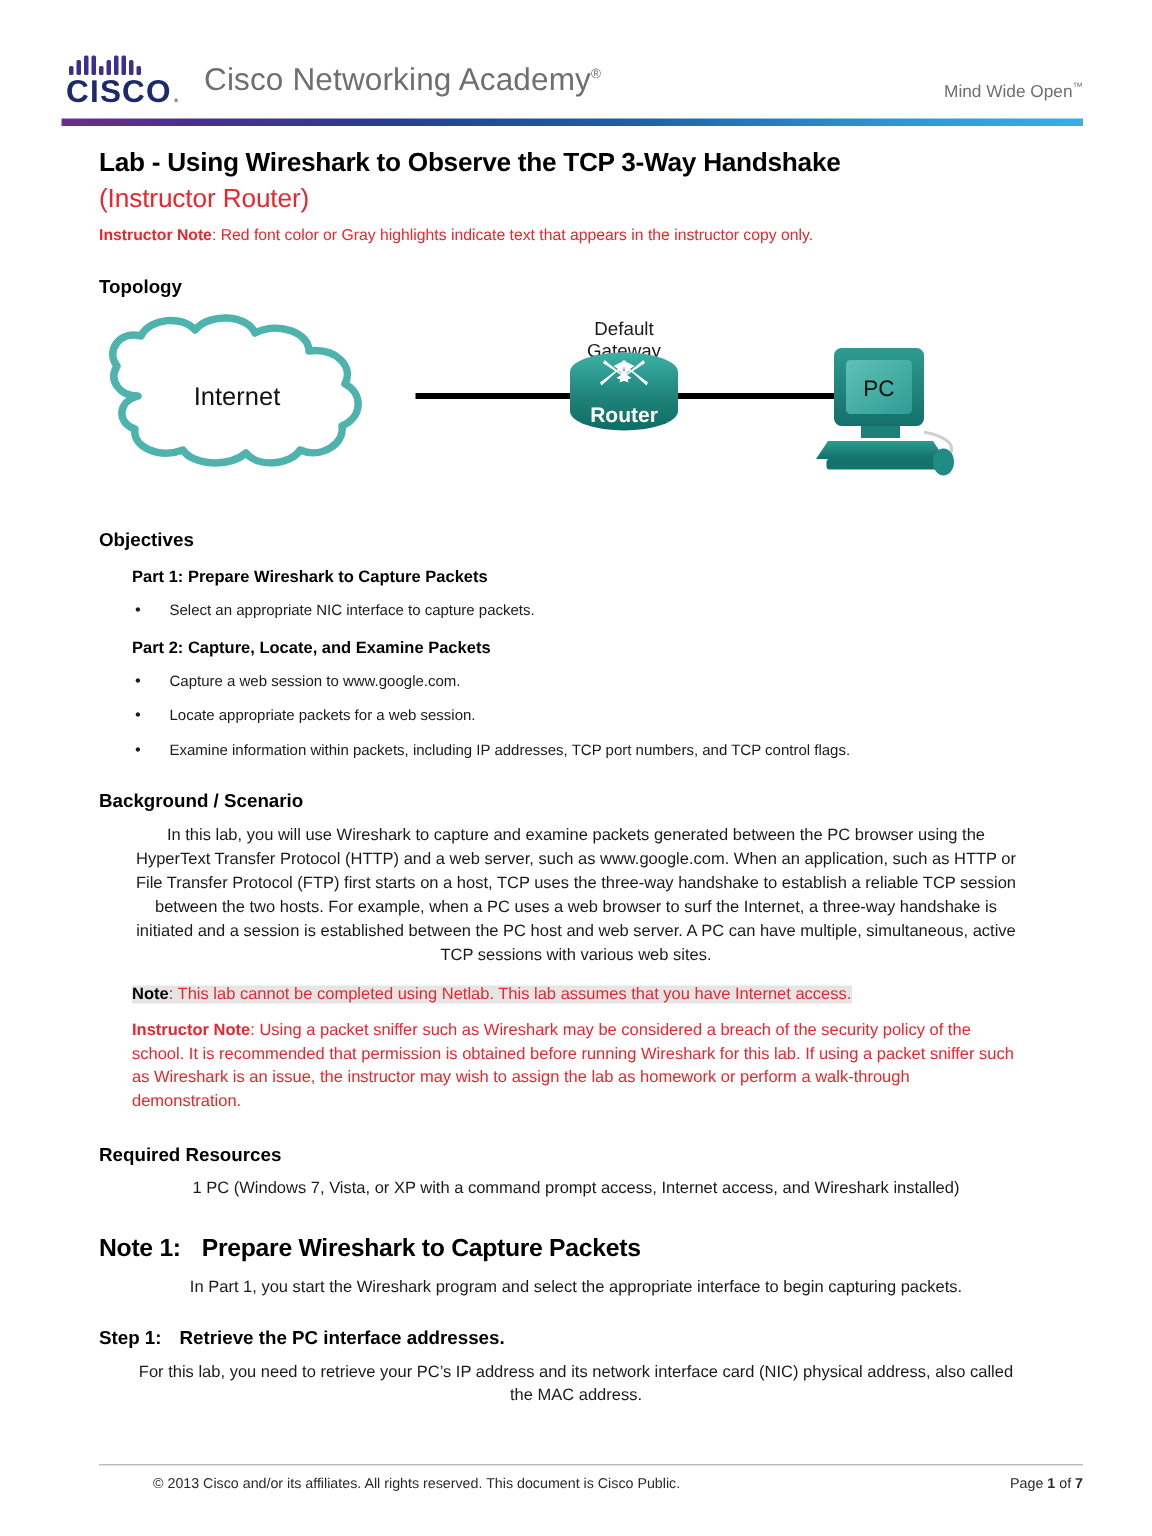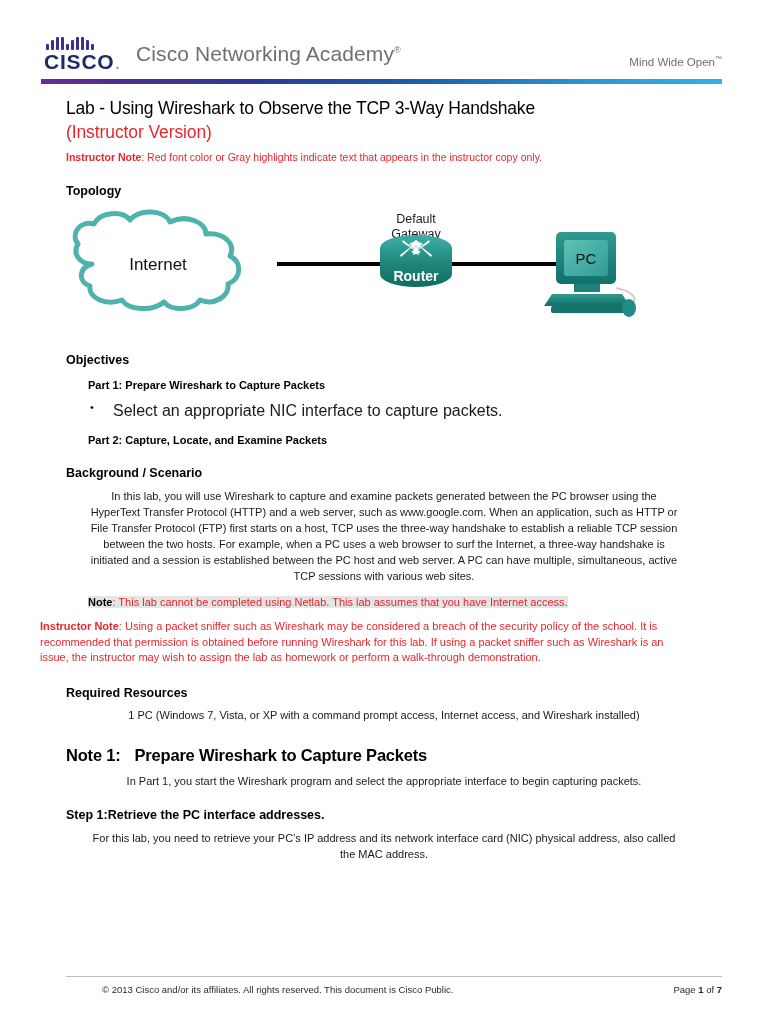--- a/index.html
+++ b/index.html
@@ -115,21 +115,21 @@
   
   .content {
     position: absolute;
     left: 0;
     top: 92px;
     width: 768px;
   }
   .doc-title {
     margin: 6px 0 0 66px;
     font-size: 17.5px;
-    font-weight: normal;
+    font-weight: bold;
     color: #000;
     letter-spacing: -0.2px;
   }
   .doc-subtitle {
     margin: 3px 0 0 66px;
     font-size: 17.5px;
     font-weight: normal;
     color: #e8262d;
     letter-spacing: -0.1px;
   }
@@ -154,21 +154,21 @@
     color: #000;
   }
   .bullets {
     margin: 0;
     padding: 0;
     list-style: none;
   }
   .bullets li {
     position: relative;
     margin: 10px 16px 0 113px;
-    font-size: 16px;
+    font-size: 10px;
     line-height: 1.3;
     color: #1a1a1a;
   }
   .bullets li::before {
     content: "\2022";
     position: absolute;
     left: -23px;
     top: -1px;
     font-size: 11px;
     color: #1a1a1a;
@@ -190,21 +190,21 @@
   .note-highlight .hl {
     background: #e5e5e5;
     color: #e8262d;
     box-decoration-break: clone;
     text-align: right;
     -webkit-box-decoration-break: clone;
   }
   .note-highlight .hl b { color: #000; }
 
   .instr-note-block {
-    margin: 9px 88px 0 40px;
+    margin: 9px 88px 0 88px;
     font-size: 11px;
     line-height: 1.42;
     color: #e8262d;
   }
   .instr-note-block b { color: #e8262d; }
 
   h1.part {
     margin: 22px 0 0 66px;
     font-size: 16.5px;
     font-weight: bold;
@@ -212,21 +212,21 @@
     letter-spacing: -0.2px;
   }
   h1.part .num { margin-right: 14px; }
 
   h3.step {
     margin: 18px 0 0 66px;
     font-size: 12.5px;
     font-weight: bold;
     color: #000;
   }
-  h3.step .num { }
+  h3.step .num { margin-right: 12px; }
 
   
   .topology {
     position: relative;
     margin: 10px 0 0 0;
     width: 768px;
     height: 125px;
   }
   .topo-svg { display: block; }
 
@@ -289,21 +289,21 @@
     <div class="academy-title"><span>Cisco Networking Academy</span><sup>®</sup></div>
 
     <div class="tagline"><span>Mind Wide Open</span><sup>™</sup></div>
 
     <div class="header-rule"></div>
   </div>
 
   <div class="content">
 
     <div class="doc-title">Lab - Using Wireshark to Observe the TCP 3-Way Handshake</div>
-    <div class="doc-subtitle">(Instructor Version)</div>
+    <div class="doc-subtitle">(Instructor Router)</div>
     <div class="instr-note-top"><b>Instructor Note</b><span>: Red font color or Gray highlights indicate text that appears in the instructor copy only.</span></div>
 
     <h2 class="section">Topology</h2>
 
     <div class="topology">
       <svg class="topo-svg" width="768" height="125" viewBox="0 0 768 125" xmlns="http://www.w3.org/2000/svg">
         <defs>
           <linearGradient id="routerBody" x1="0" y1="0" x2="0" y2="1">
             <stop offset="0%" stop-color="#2f9b90"></stop>
             <stop offset="45%" stop-color="#1f8279"></stop>
@@ -379,20 +379,25 @@
     </div>
 
     <h2 class="section">Objectives</h2>
 
     <h3 class="partlabel">Part 1: Prepare Wireshark to Capture Packets</h3>
     <ul class="bullets">
       <li>Select an appropriate NIC interface to capture packets.</li>
     </ul>
 
     <h3 class="partlabel">Part 2: Capture, Locate, and Examine Packets</h3>
+    <ul class="bullets">
+      <li>Capture a web session to www.google.com.</li>
+      <li>Locate appropriate packets for a web session.</li>
+      <li>Examine information within packets, including IP addresses, TCP port numbers, and TCP control flags.</li>
+    </ul>
 
     <h2 class="section">Background / Scenario</h2>
     <p class="body">In this lab, you will use Wireshark to capture and examine packets generated between the PC browser using the HyperText Transfer Protocol (HTTP) and a web server, such as www.google.com. When an application, such as HTTP or File Transfer Protocol (FTP) first starts on a host, TCP uses the three-way handshake to establish a reliable TCP session between the two hosts. For example, when a PC uses a web browser to surf the Internet, a three-way handshake is initiated and a session is established between the PC host and web server. A PC can have multiple, simultaneous, active TCP sessions with various web sites.</p>
 
     <div class="note-highlight"><span class="hl"><b>Note</b><span>: This lab cannot be completed using Netlab. This lab assumes that you have Internet access.</span></span></div>
 
     <div class="instr-note-block"><b>Instructor Note</b><span>: Using a packet sniffer such as Wireshark may be considered a breach of the security policy of the school. It is recommended that permission is obtained before running Wireshark for this lab. If using a packet sniffer such as Wireshark is an issue, the instructor may wish to assign the lab as homework or perform a walk-through demonstration.</span></div>
 
     <h2 class="section">Required Resources</h2>
     <p class="body tight">1 PC (Windows 7, Vista, or XP with a command prompt access, Internet access, and Wireshark installed)</p>

